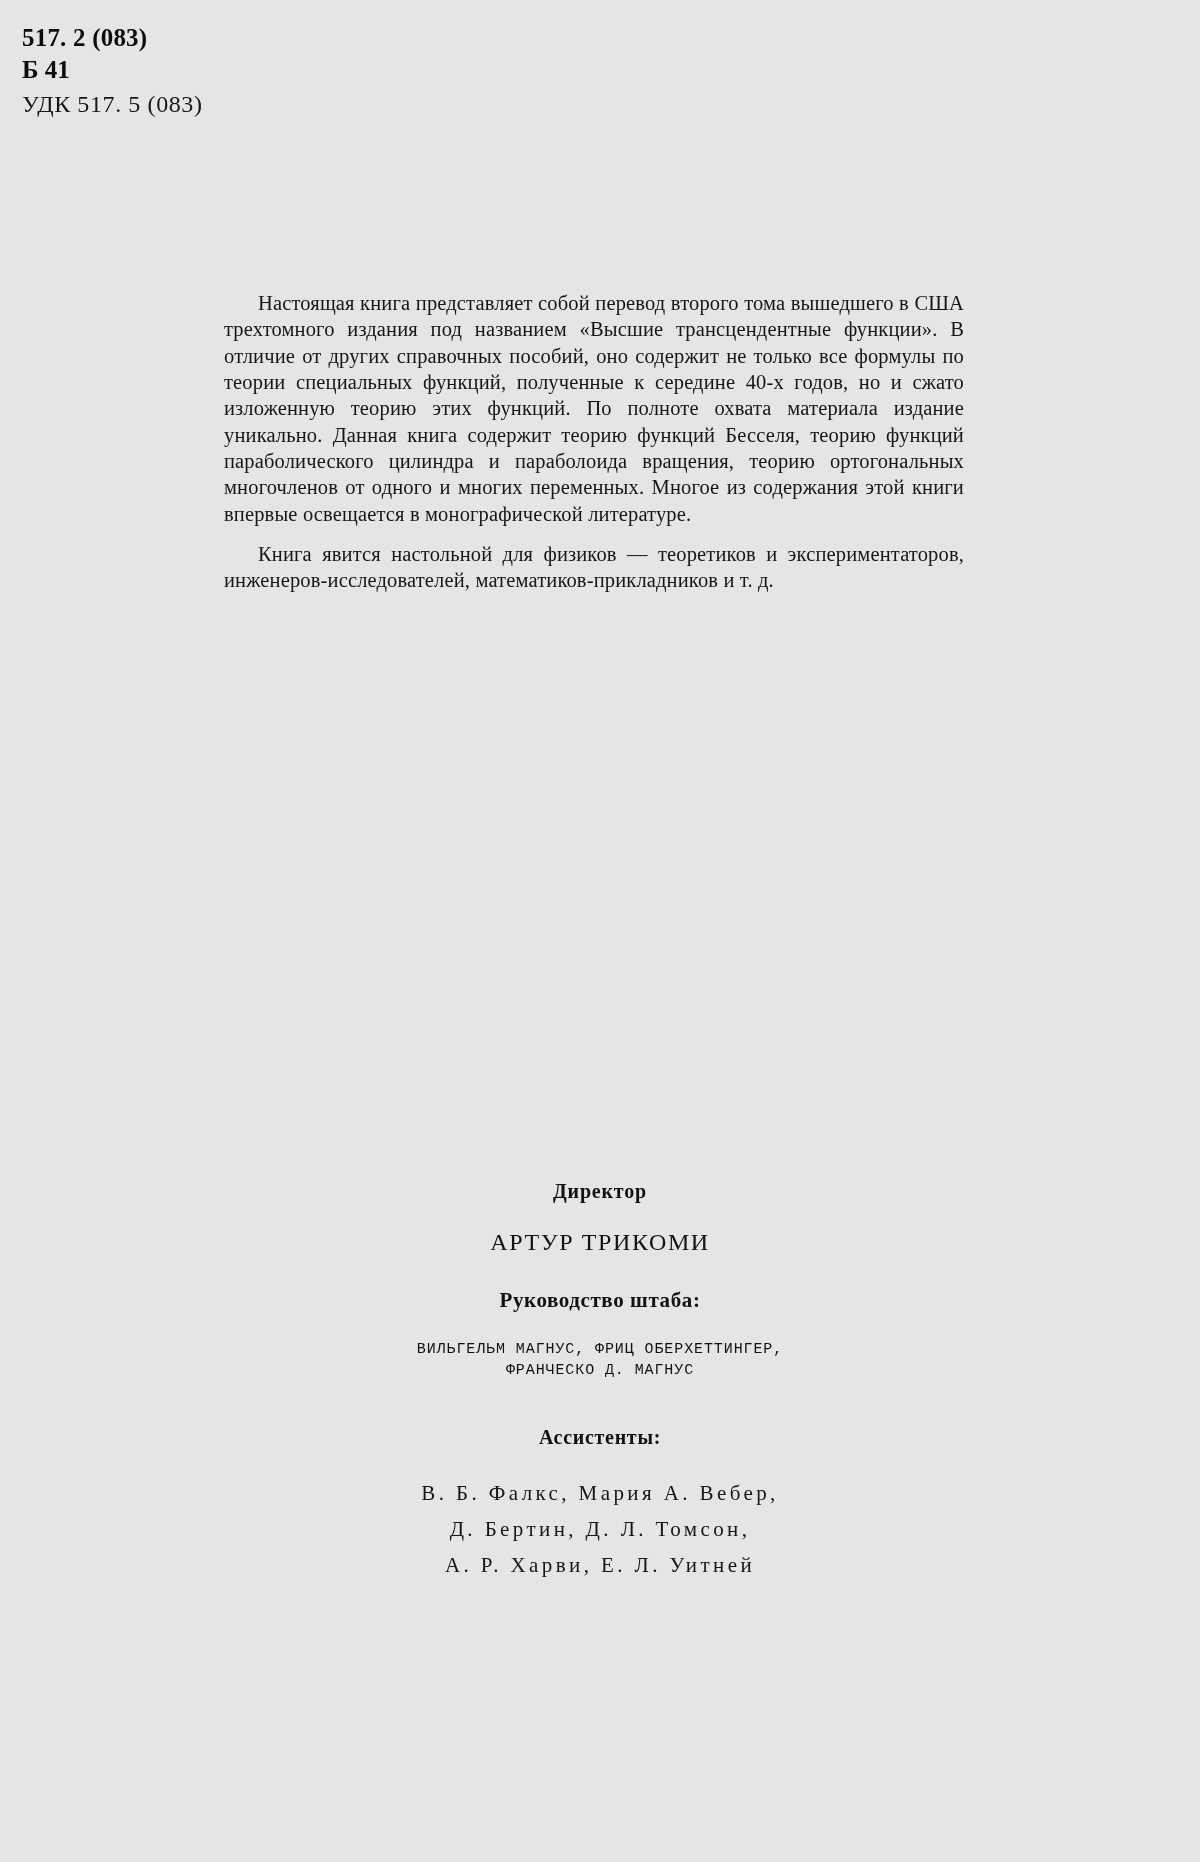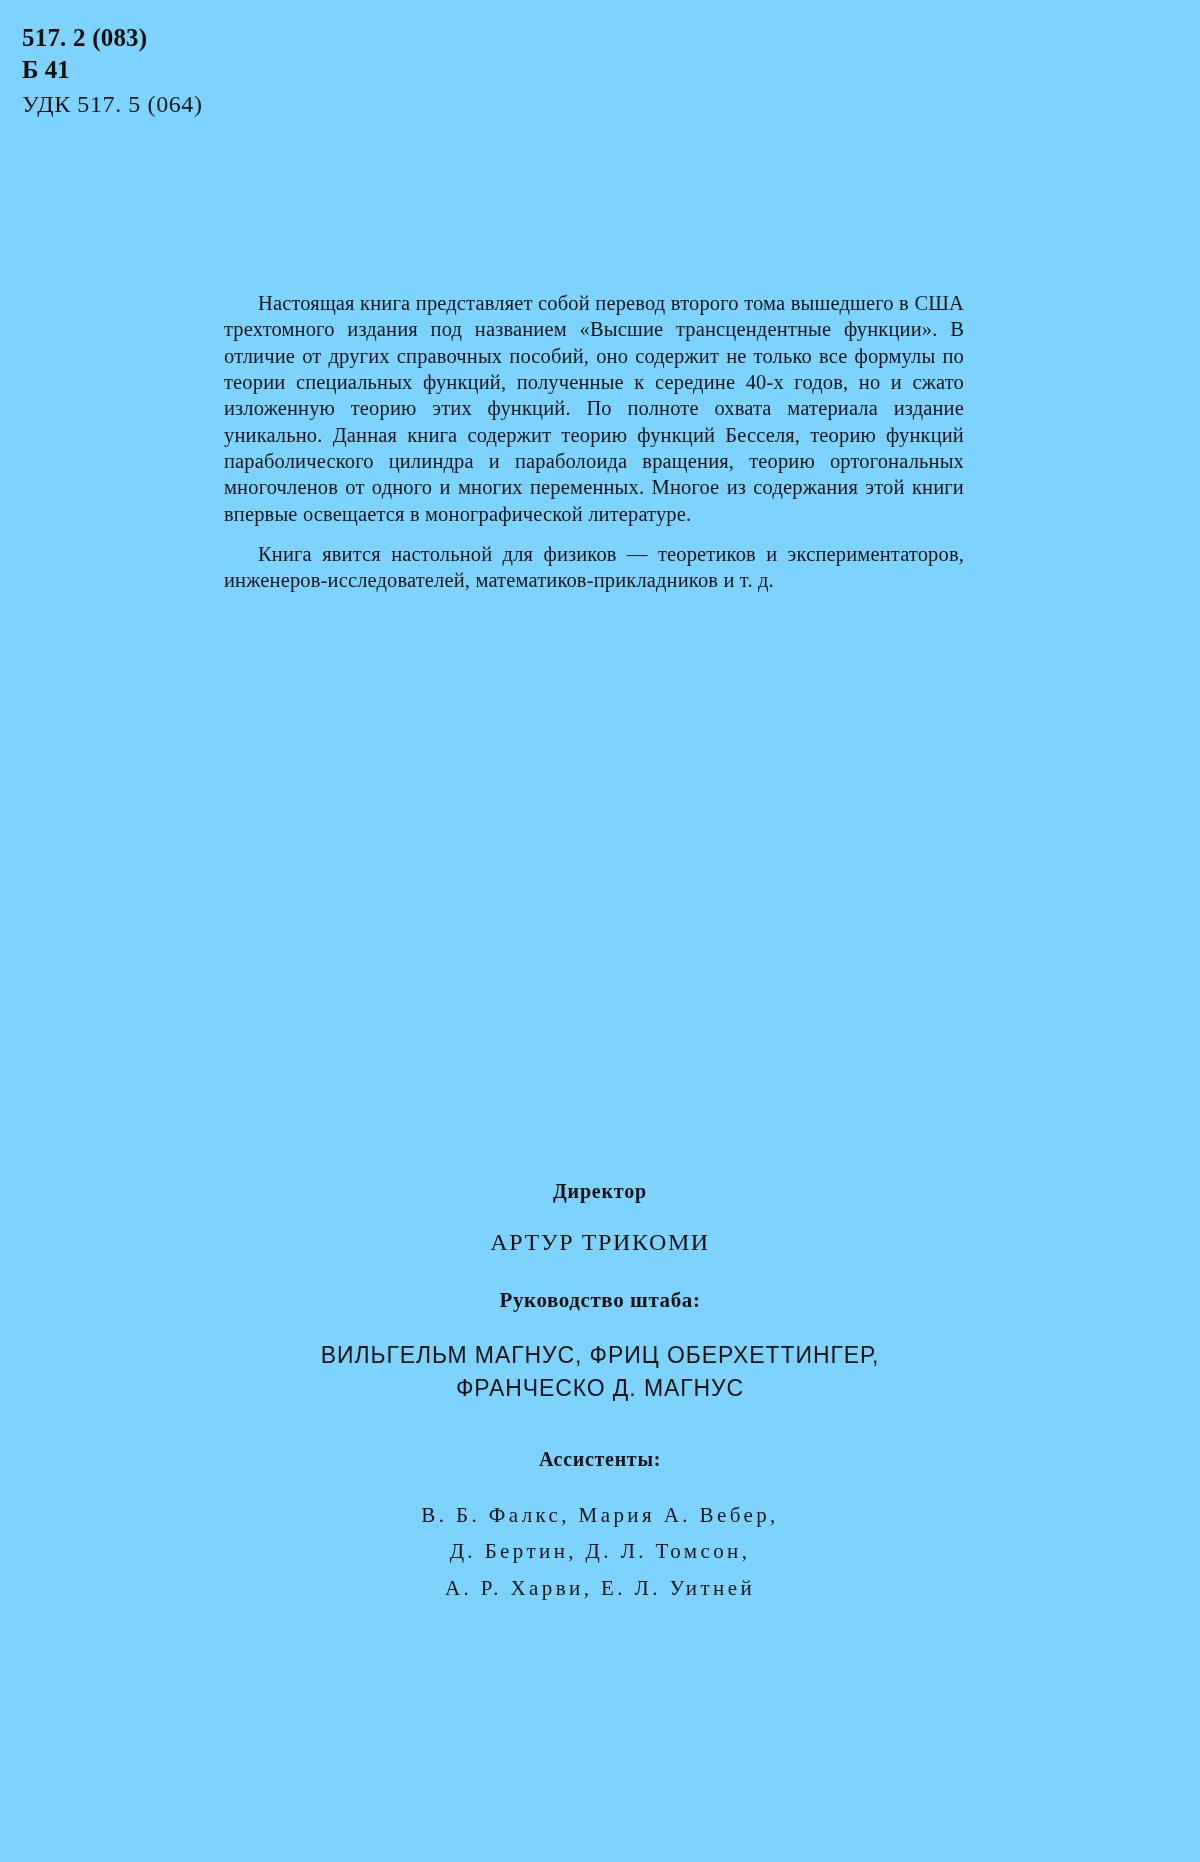--- a/index.html
+++ b/index.html
@@ -13,21 +13,21 @@
     position: relative;
     font-family: "Liberation Serif", serif;
     color: #111111;
     overflow: hidden;
   }
   .page {
     position: absolute;
     left: 0; top: 0;
     width: 1200px;
     height: 1862px;
-    background: #7dd3fc;
+    background: #e5e5e5;
   }
 
   
   .classification {
     position: absolute;
     left: 22px;
     top: 22px;
     width: 420px;
   }
   .cls-line1 {
@@ -114,22 +114,22 @@
     margin-bottom: 32px;
   }
   .staff-subrole {
     font-family: "Liberation Serif", serif;
     font-weight: bold;
     font-size: 21px;
     letter-spacing: 0.6px;
     margin-bottom: 26px;
   }
   .staff-members {
-    font-family: Liberation Sans, sans-serif;
-    font-size: 23px;
+    font-family: Liberation Mono, monospace;
+    font-size: 15px;
     letter-spacing: 0.9px;
     line-height: 1.42;
     margin-bottom: 44px;
   }
   .staff-assist-label {
     font-family: "Liberation Serif", serif;
     font-weight: bold;
     font-size: 20px;
     letter-spacing: 0.7px;
     margin-bottom: 26px;
@@ -143,21 +143,21 @@
   }
 </style>
 </head>
 <body>
 
 <div class="page">
 
   <div class="classification">
     <div class="cls-line1">517. 2 (083)</div>
     <div class="cls-line2">Б  41</div>
-    <div class="cls-line3">УДК  517. 5 (064)</div>
+    <div class="cls-line3">УДК  517. 5 (083)</div>
   </div>
 
   <div class="annotation-wrap">
     <div class="annotation-body">
       <p>Настоящая книга представляет собой перевод второго тома вышедшего в США трехтомного издания под названием «Высшие трансцендентные функции». В отличие от других справочных пособий, оно содержит не только все формулы по теории специальных функций, полученные к середине 40-х годов, но и сжато изложенную теорию этих функций. По полноте охвата материала издание уникально. Данная книга содержит теорию функций Бесселя, теорию функций параболического цилиндра и параболоида вращения, теорию ортогональных многочленов от одного и многих переменных. Многое из содержания этой книги впервые освещается в монографической литературе.</p>
       <p>Книга явится настольной для физиков — теоретиков и экспериментаторов, инженеров-исследователей, математиков-прикладников и т. д.</p>
     </div>
   </div>
 
   <div class="staff">

